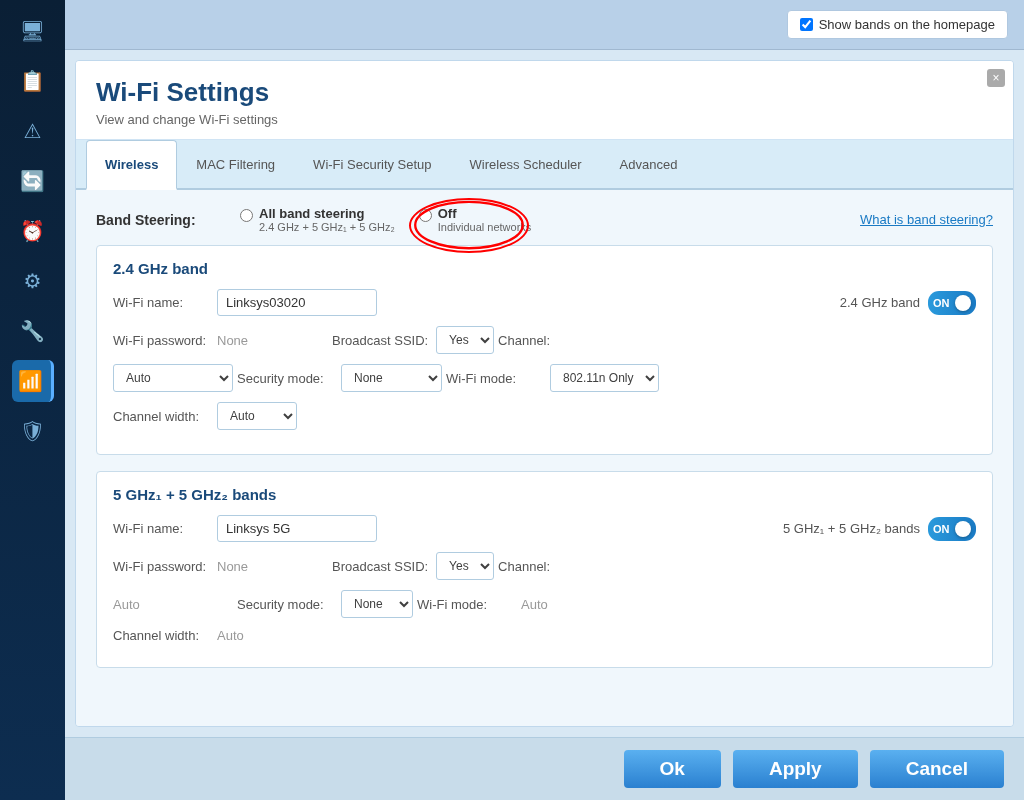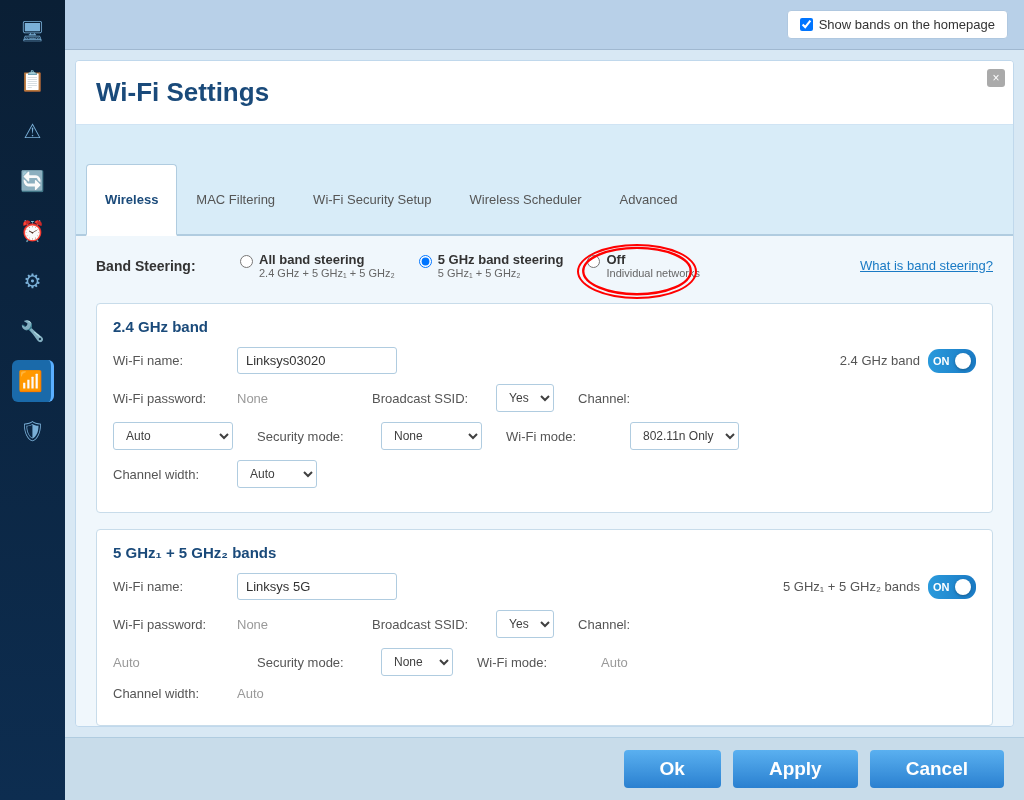--- a/index.html
+++ b/index.html
@@ -110,30 +110,29 @@
     }
 
     
     .tabs-bar {
       background: #d8ecf8;
       display: flex;
       border-bottom: 2px solid #b0cce0;
       padding: 0 10px;
     }
     .tab {
-      padding: 27px 18px;
+      padding: 16px 18px;
       font-size: 13px;
       color: #555;
       cursor: pointer;
       border: 1px solid transparent;
       border-bottom: none;
       border-radius: 4px 4px 0 0;
       background: transparent;
       white-space: nowrap;
-      margin-top: 39px;
     }
     .tab.active {
       background: white;
       color: #1a4a7a;
       border-color: #b0cce0;
       font-weight: bold;
       margin-bottom: -2px;
       border-bottom: 2px solid white;
     }
 
@@ -146,21 +145,21 @@
     }
     .scroll-area::-webkit-scrollbar { width: 12px; }
     .scroll-area::-webkit-scrollbar-track { background: #d0e4f4; }
     .scroll-area::-webkit-scrollbar-thumb { background: #a0b8d0; border-radius: 6px; }
 
     
     .band-steering-row {
       display: flex;
       align-items: center;
       gap: 24px;
-      margin-bottom: 24px;
+      margin-bottom: 12px;
       flex-wrap: wrap;
     }
     .band-steering-label {
       font-size: 14px;
       font-weight: bold;
       color: #333;
       min-width: 120px;
     }
     .radio-option {
       display: flex;
@@ -213,21 +212,21 @@
     .band-section-title {
       font-size: 15px;
       font-weight: bold;
       color: #1a4a7a;
       margin-bottom: 12px;
     }
 
     .form-row {
       display: flex;
       align-items: center;
-      gap: 24px;
+      gap: 4px;
       margin-bottom: 10px;
       flex-wrap: wrap;
     }
     .form-label {
       font-size: 13px;
       color: #555;
       min-width: 100px;
     }
     .text-input {
       border: 1px solid #b0cce0;
@@ -360,20 +359,21 @@
       <input type="checkbox" checked="" id="show-widget-cb" style="">
       <label for="show-widget-cb">Show bands on the homepage</label>
     </div>
   </div>
 
   <div class="content-panel" style="position:relative;">
     <div class="close-btn">×</div>
 
     <div class="panel-header">
       <div class="panel-title">Wi-Fi Settings</div>
+      <div class="panel-subtitle">View and change Wi-Fi settings</div>
     </div>
 
     <div class="tabs-bar">
       <div class="tab active">Wireless</div>
       <div class="tab">MAC Filtering</div>
       <div class="tab">Wi-Fi Security Setup</div>
       <div class="tab">Wireless Scheduler</div>
       <div class="tab">Advanced</div>
     </div>
 
@@ -383,27 +383,20 @@
         <span class="band-steering-label">Band Steering:</span>
 
         <label class="radio-option">
           <input type="radio" name="band-steering" style="">
           <div class="radio-text">
             <div class="main-text">All band steering</div>
             <div class="sub-text">2.4 GHz + 5 GHz₁ + 5 GHz₂</div>
           </div>
         </label>
 
-        <label class="radio-option">
-          <input type="radio" name="band-steering" checked="" style="">
-          <div class="radio-text">
-            <div class="main-text">5 GHz band steering</div>
-            <div class="sub-text">5 GHz₁ + 5 GHz₂</div>
-          </div>
-        </label>
 
         <div class="off-option-wrapper">
           <svg class="circle-annotation" viewBox="0 0 120 55" fill="none" xmlns="http://www.w3.org/2000/svg">
             <ellipse cx="60" cy="27" rx="58" ry="25" stroke="red" stroke-width="2.5"></ellipse>
           </svg>
           <label class="radio-option">
             <input type="radio" name="band-steering" style="">
             <div class="radio-text">
               <div class="main-text">Off</div>
               <div class="sub-text">Individual networks</div>

